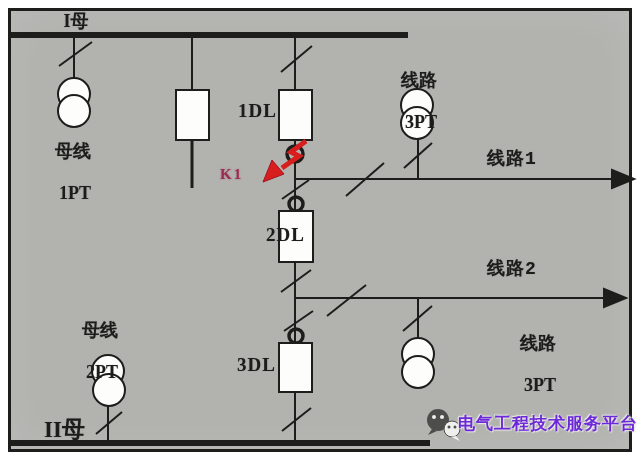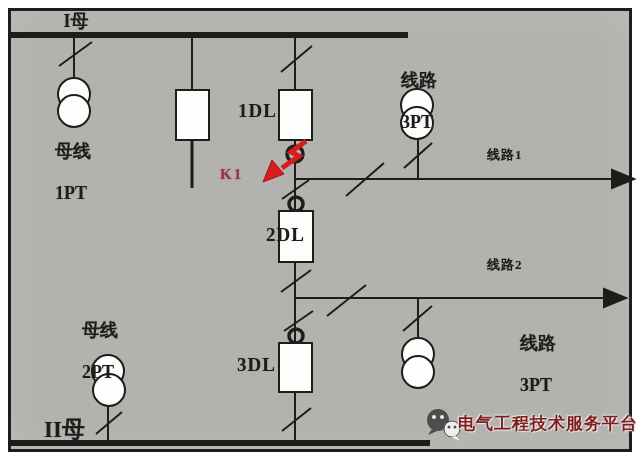--- a/index.html
+++ b/index.html
@@ -10,32 +10,32 @@
   #frame{
     position:absolute;left:8px;top:8px;width:618px;height:438px;
     border:3px solid #1d1d1b;background:#b2b2af;
     box-shadow:inset 0 0 40px rgba(255,255,255,.12);
   }
   svg.diagram{position:absolute;left:0;top:0;width:640px;height:454px;}
   .lbl{
     position:absolute;color:#1c1c1a;font-weight:bold;white-space:nowrap;
     text-shadow:0 0 1px rgba(40,40,40,.35);
   }
-  .ctr{transform:translateX(-50%);text-align:left;}
+  .ctr{transform:translateX(-50%);text-align:right;}
   .rgt{transform:translateX(-100%);}
   .pt-label{line-height:23px;}
   .pt-label span{display:block;margin-top:19px;}
   .bus-label{font-size:18px;}
   .dl-label{font-size:19px;letter-spacing:1px;}
-  .feeder-label{font-size:13px;letter-spacing:1px;}
+  .feeder-label{font-size:18px;letter-spacing:1px;font-family:Liberation Mono, monospace;}
   .fault-label{font-size:15px;color:#9c2b52;letter-spacing:2px;
     text-shadow:0 0 2px rgba(156,43,82,.45);}
   .watermark-text{
     position:absolute;font-family:"Liberation Sans","DejaVu Sans",sans-serif;
-    font-weight:bold;font-size:17px;color:#7f1d1d;letter-spacing:1px;
+    font-weight:bold;font-size:17px;color:#6d28d9;letter-spacing:1px;
     text-shadow:-1px -1px 1px #e8e8e6,1px 1px 1px #e8e8e6,0 0 3px #d6d6d4;
   }
 </style>
 </head>
 <body>
 
 <div id="stage">
 
   <div id="frame"></div>
 

